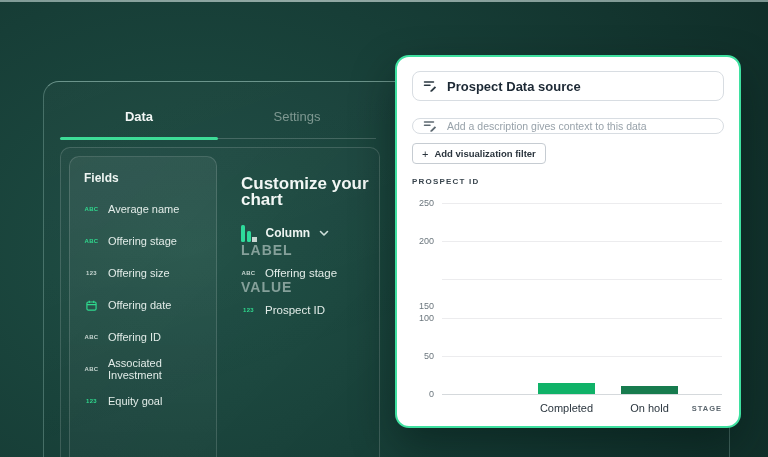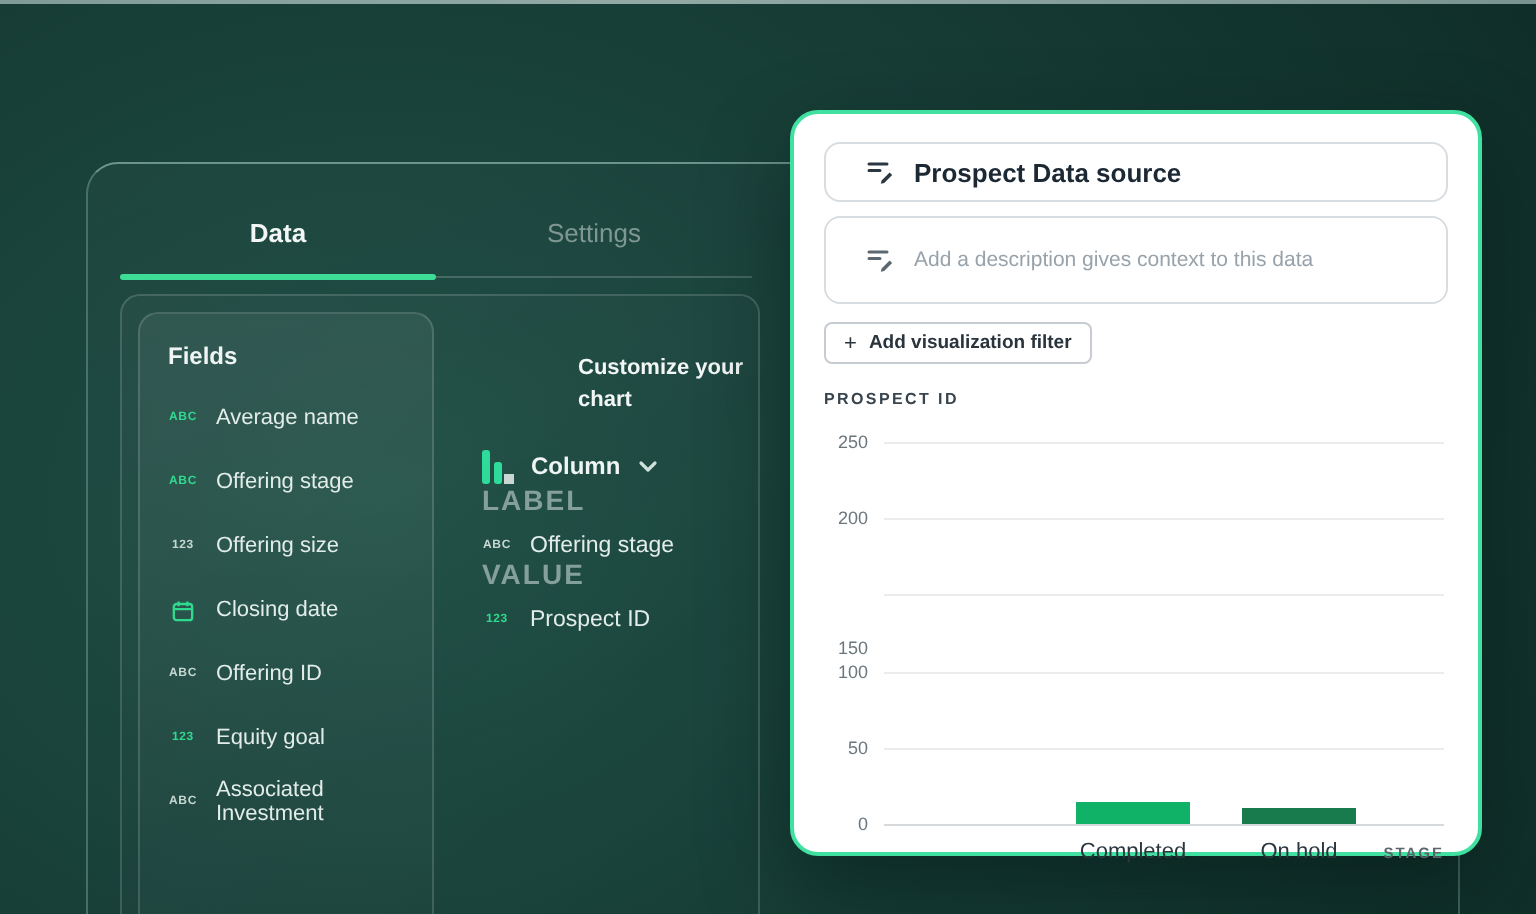--- a/index.html
+++ b/index.html
@@ -32,39 +32,39 @@
   .fields-title{font-size:12px;font-weight:bold;color:#eef5f2;line-height:14px;}
   .fields-list{margin-top:8px;}
   .field-item{display:flex;align-items:center;gap:9px;height:32px;cursor:grab;}
   .field-label{font-size:11px;color:#e2ece8;}
   .glyph{display:inline-flex;width:15px;justify-content:center;align-items:center;
     font-size:6px;font-weight:bold;letter-spacing:.3px;line-height:8px;flex:0 0 15px;}
   .glyph.green{color:#2fd98e;}
   .glyph.white{color:#c7d6d1;}
 
   .customize{position:absolute;left:180px;top:28px;width:140px;}
-  .customize-title{font-size:11px;font-weight:bold;color:#f2f7f5;line-height:16px;margin-left:48px;}
+  .customize-title{font-size:17px;font-weight:bold;color:#f2f7f5;line-height:16px;}
   .type-selector{margin-top:16px;display:flex;align-items:center;gap:9px;height:18px;cursor:pointer;}
   .col-icon{display:inline-flex;align-items:flex-end;gap:1.5px;height:17px;}
   .col-icon .b1{width:4px;height:17px;background:#2edb9b;border-radius:1.5px;}
   .col-icon .b2{width:4px;height:11px;background:#2edb9b;border-radius:1.5px;}
   .col-icon .b3{width:4.5px;height:4.5px;background:#c9d6d2;}
   .type-label{font-size:12px;font-weight:bold;color:#eef5f2;}
   .section-heading{font-size:14px;font-weight:bold;letter-spacing:1px;color:#85a09a;}
   .mapped-field{margin-top:9px;display:flex;align-items:center;gap:9px;}
   .mapped-field .field-label{font-size:11.5px;}
 
   
   .card{position:absolute;left:395px;top:55px;width:346px;height:373px;box-sizing:border-box;
     background:#ffffff;border:2px solid #3fe0a0;border-radius:14px;
     box-shadow:0 18px 44px rgba(3,18,15,.45);padding:14px 15px;}
   .name-input,.desc-input{display:flex;align-items:center;gap:10px;box-sizing:border-box;
-    border:1px solid #d8dde2;border-radius:8px;padding:0 20px;background:#fff;}
+    border:1px solid #d8dde2;border-radius:8px;padding:0 10px;background:#fff;}
   .name-input{height:30px;}
-  .desc-input{height:44px;margin-top:7px;}
+  .desc-input{height:16px;margin-top:17px;}
   .name-value{font-size:13px;font-weight:bold;color:#1c2834;}
   .desc-placeholder{font-size:10.5px;color:#98a2aa;}
   .filter-btn{margin-top:9px;display:inline-flex;align-items:center;gap:6px;
     border:1px solid #c6ccd2;border-radius:4px;background:#fff;padding:4px 9px;cursor:pointer;}
   .filter-btn .plus{font-size:11px;color:#2a343d;line-height:10px;}
   .filter-btn .lbl{font-size:9.5px;font-weight:bold;color:#2a343d;}
   .chart-title{margin-top:13px;font-size:8px;font-weight:bold;letter-spacing:1.2px;color:#39454e;}
   .chart{position:relative;margin-top:9px;height:220px;}
   .plot{position:absolute;left:30px;right:2px;top:8px;height:191px;}
   .gridline{position:absolute;left:0;right:0;height:1px;background:#ececee;}
@@ -107,33 +107,33 @@
             <span class="glyph white">123</span>
             <span class="field-label">Offering size</span>
           </div>
           <div class="field-item">
             <span class="glyph green">
               <svg width="11" height="11" viewBox="0 0 12 12">
                 <rect x="1" y="2.2" width="10" height="8.8" rx="1.5" fill="none" stroke="#2fd98e" stroke-width="1.3"></rect>
                 <path d="M3.6 .8v2.6M8.4 .8v2.6M1 5h10" stroke="#2fd98e" stroke-width="1.3"></path>
               </svg>
             </span>
-            <span class="field-label">Closing date</span>
+            <span class="field-label">Offering date</span>
           </div>
           <div class="field-item">
             <span class="glyph white">ABC</span>
             <span class="field-label">Offering ID</span>
           </div>
           <div class="field-item">
+            <span class="glyph white">ABC</span>
+            <span class="field-label">Associated Investment</span>
+          </div>
+          <div class="field-item">
             <span class="glyph green">123</span>
             <span class="field-label">Equity goal</span>
-          </div>
-          <div class="field-item">
-            <span class="glyph white">ABC</span>
-            <span class="field-label">Associated Investment</span>
           </div>
         </div>
     </div>
 
     <div class="customize">
       <div class="customize-title">Customize your chart</div>
 
       <div class="type-selector">
         <span class="col-icon">
           <span class="b1"></span>

